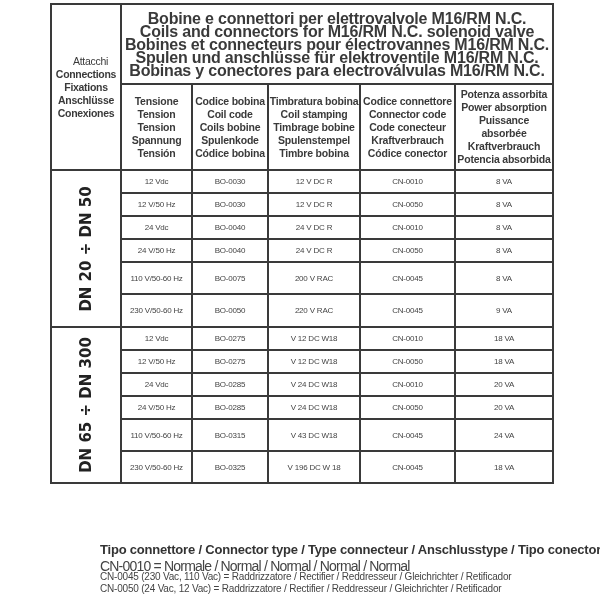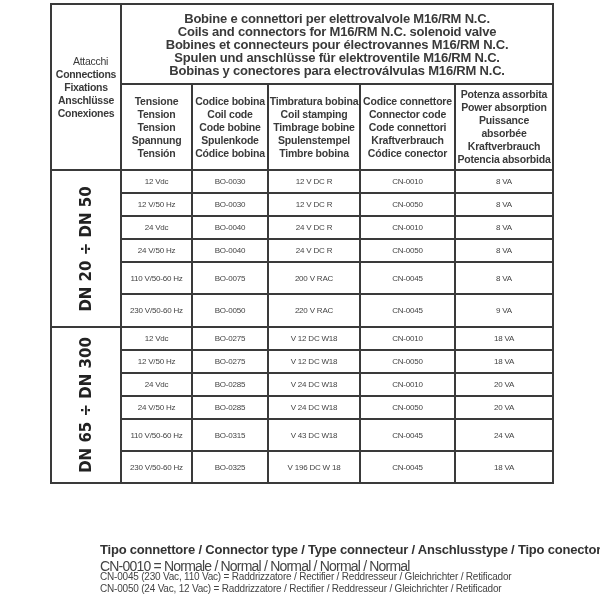--- a/index.html
+++ b/index.html
@@ -8,21 +8,21 @@
     position: absolute; left: 50px; top: 3px;
     border-collapse: collapse; table-layout: fixed;
     width: 502px;
   }
   .tbl td {
     border: 2px solid #3a3a3a;
     text-align: center; vertical-align: middle;
     padding: 0; overflow: hidden;
   }
   .hdr { font-family: "Liberation Sans", sans-serif; font-weight: bold; color: #3a3a3a; }
-  .hdr-top { font-size: 13px; line-height: 13px; letter-spacing: -0.2px; }
+  .hdr-top { font-size: 16px; line-height: 13px; letter-spacing: -0.2px; }
   .hdr-attacchi { font-size: 10.5px; line-height: 13px; letter-spacing: -0.3px; }
   .hdr-attacchi .first { font-weight: normal; padding-left: 9px; }
   .hdr-col { font-size: 10.5px; line-height: 13px; letter-spacing: -0.2px; }
   .cell { font-family: Liberation Sans, sans-serif; font-size: 8px; color: #444; letter-spacing: -0.2px; }
   .rot-cell { position: relative; }
   .rot {
     position: absolute; left: 50%; top: 50%;
     transform: translate(-50%, -50%) rotate(-90deg);
     white-space: nowrap;
     font-family: "DejaVu Sans", sans-serif; font-weight: bold; font-size: 15px; color: #222;
@@ -67,35 +67,35 @@
     <td class="hdr hdr-col">
       <span class="line">Tensione</span>
       <span class="line">Tension</span>
       <span class="line">Tension</span>
       <span class="line">Spannung</span>
       <span class="line">Tensión</span>
     </td>
     <td class="hdr hdr-col">
       <span class="line">Codice bobina</span>
       <span class="line">Coil code</span>
-      <span class="line">Code bobine</span>
+      <span class="line">Coils bobine</span>
       <span class="line">Spulenkode</span>
       <span class="line">Códice bobina</span>
     </td>
     <td class="hdr hdr-col">
       <span class="line">Timbratura bobina</span>
       <span class="line">Coil stamping</span>
       <span class="line">Timbrage bobine</span>
       <span class="line">Spulenstempel</span>
       <span class="line">Timbre bobina</span>
     </td>
     <td class="hdr hdr-col">
       <span class="line">Codice connettore</span>
       <span class="line">Connector code</span>
-      <span class="line">Code connettori</span>
+      <span class="line">Code conecteur</span>
       <span class="line">Kraftverbrauch</span>
       <span class="line">Códice conector</span>
     </td>
     <td class="hdr hdr-col">
       <span class="line">Potenza assorbita</span>
       <span class="line">Power absorption</span>
       <span class="line">Puissance absorbée</span>
       <span class="line">Kraftverbrauch</span>
       <span class="line">Potencia absorbida</span>
     </td>

